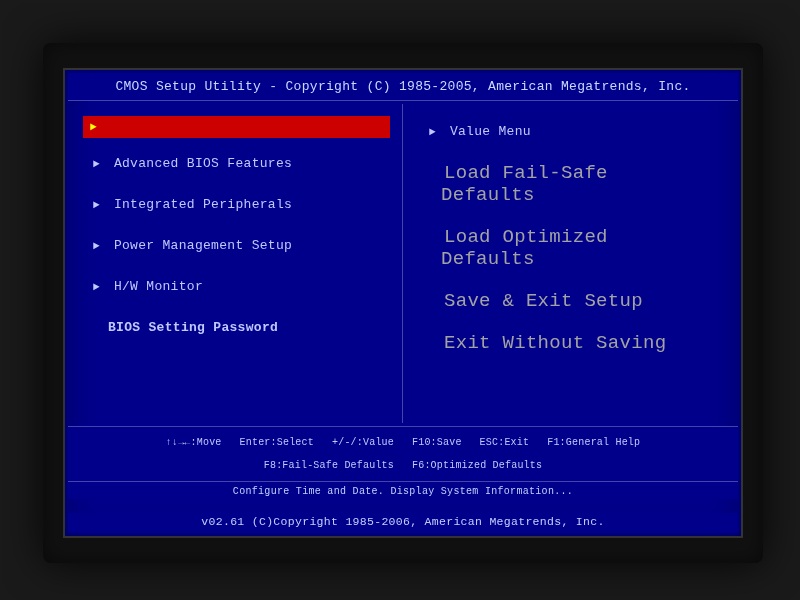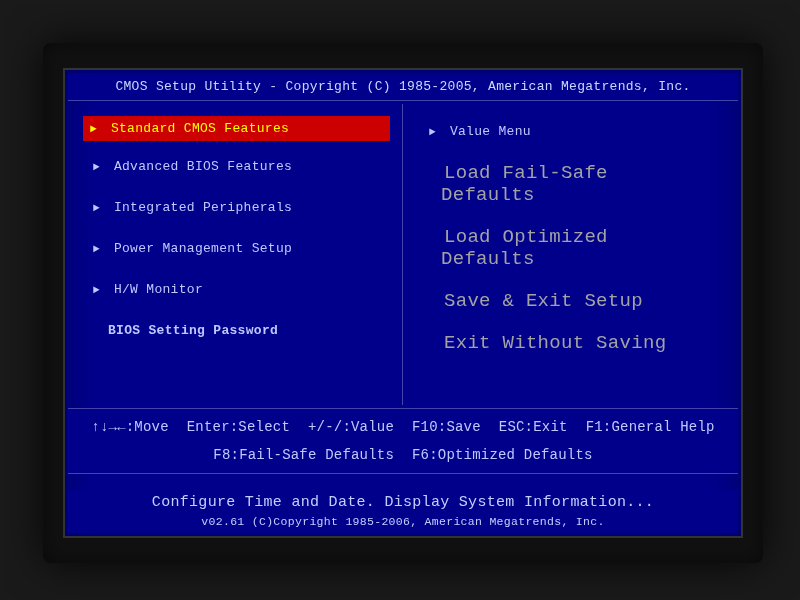--- a/index.html
+++ b/index.html
@@ -131,66 +131,65 @@
       background: #00008B;
       padding: 4px 8px;
       border-bottom: 1px solid #4444aa;
     }
 
     .key-help-row {
       display: flex;
       justify-content: center;
       gap: 12px;
       color: #c0c8ff;
-      font-size: 14px;
+      font-size: 10px;
       padding: 3px 0;
       flex-wrap: wrap;
       letter-spacing: 0.2px;
     }
 
     .key-help-row span {
       white-space: nowrap;
     }
 
     .status-bar {
       background: #00008B;
       text-align: center;
       padding: 4px 8px 2px;
       color: #c0d0ff;
-      font-size: 15px;
-      letter-spacing: 0.3px;
-      margin-top: 16px;
+      font-size: 10px;
+      letter-spacing: 0.3px;
     }
 
     .version-bar {
       background: #00008B;
       text-align: center;
       padding: 2px 8px 5px;
       color: #c0d0ff;
       font-size: 11.5px;
       letter-spacing: 0.3px;
+      margin-top: 14px;
     }
   </style>
 </head>
 <body>
 
 <div class="monitor-frame">
   <div class="screen">
 
     <div class="title-bar">
       <span>CMOS Setup Utility - Copyright (C) 1985-2005, American Megatrends, Inc.</span>
     </div>
 
     <div class="main-content">
 
       <div class="left-panel">
 
         <div class="menu-item selected">
           <span class="arrow">►</span>
-          <span>Standard CMOS Features</span>
         </div>
 
         <div class="menu-item">
           <span class="arrow">►</span>
           <span>Advanced BIOS Features</span>
         </div>
 
         <div class="menu-item">
           <span class="arrow">►</span>
           <span>Integrated Peripherals</span>

